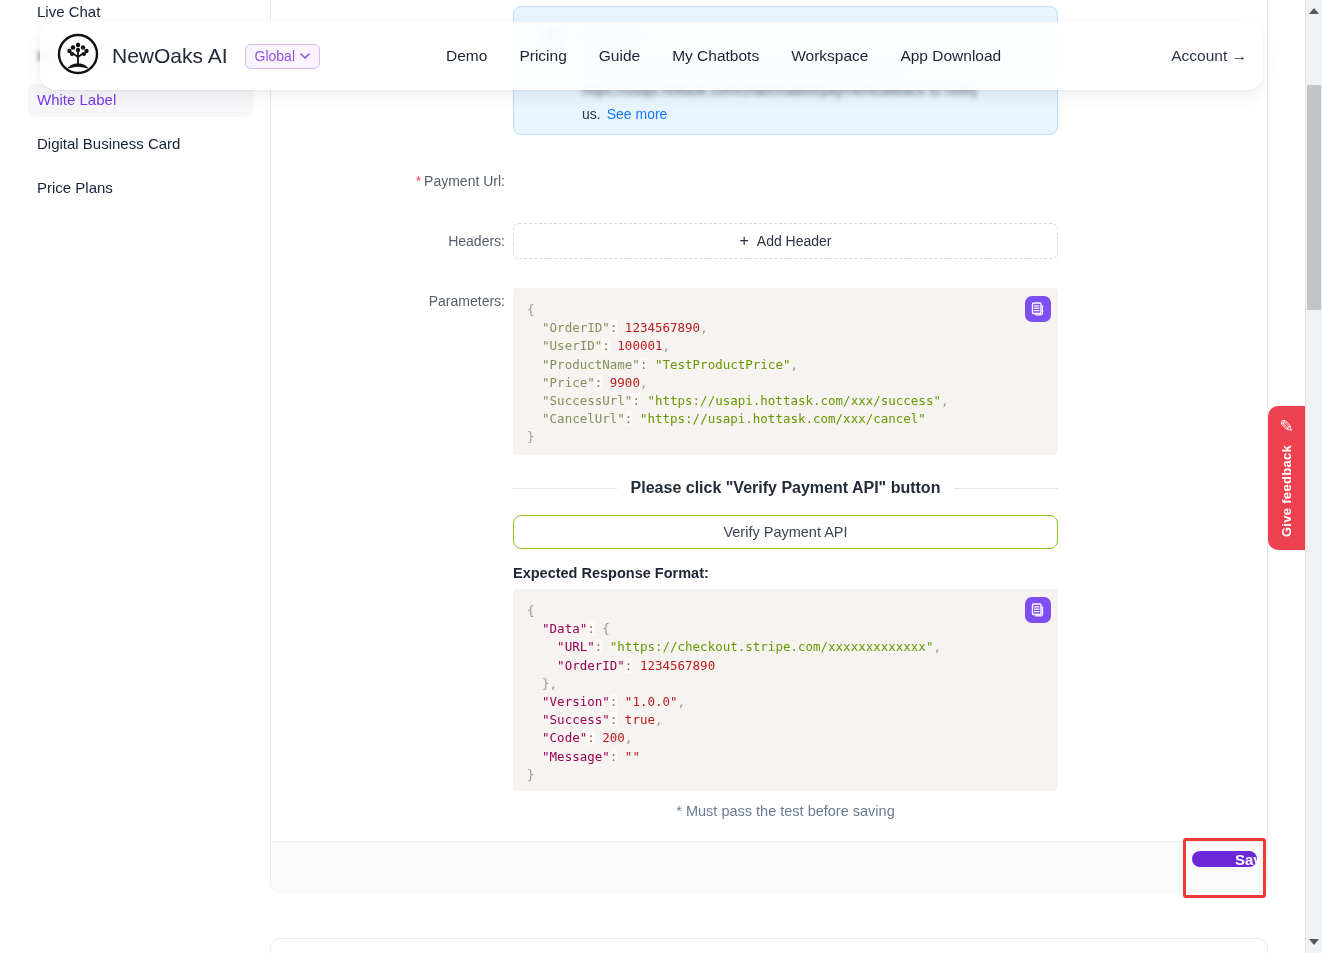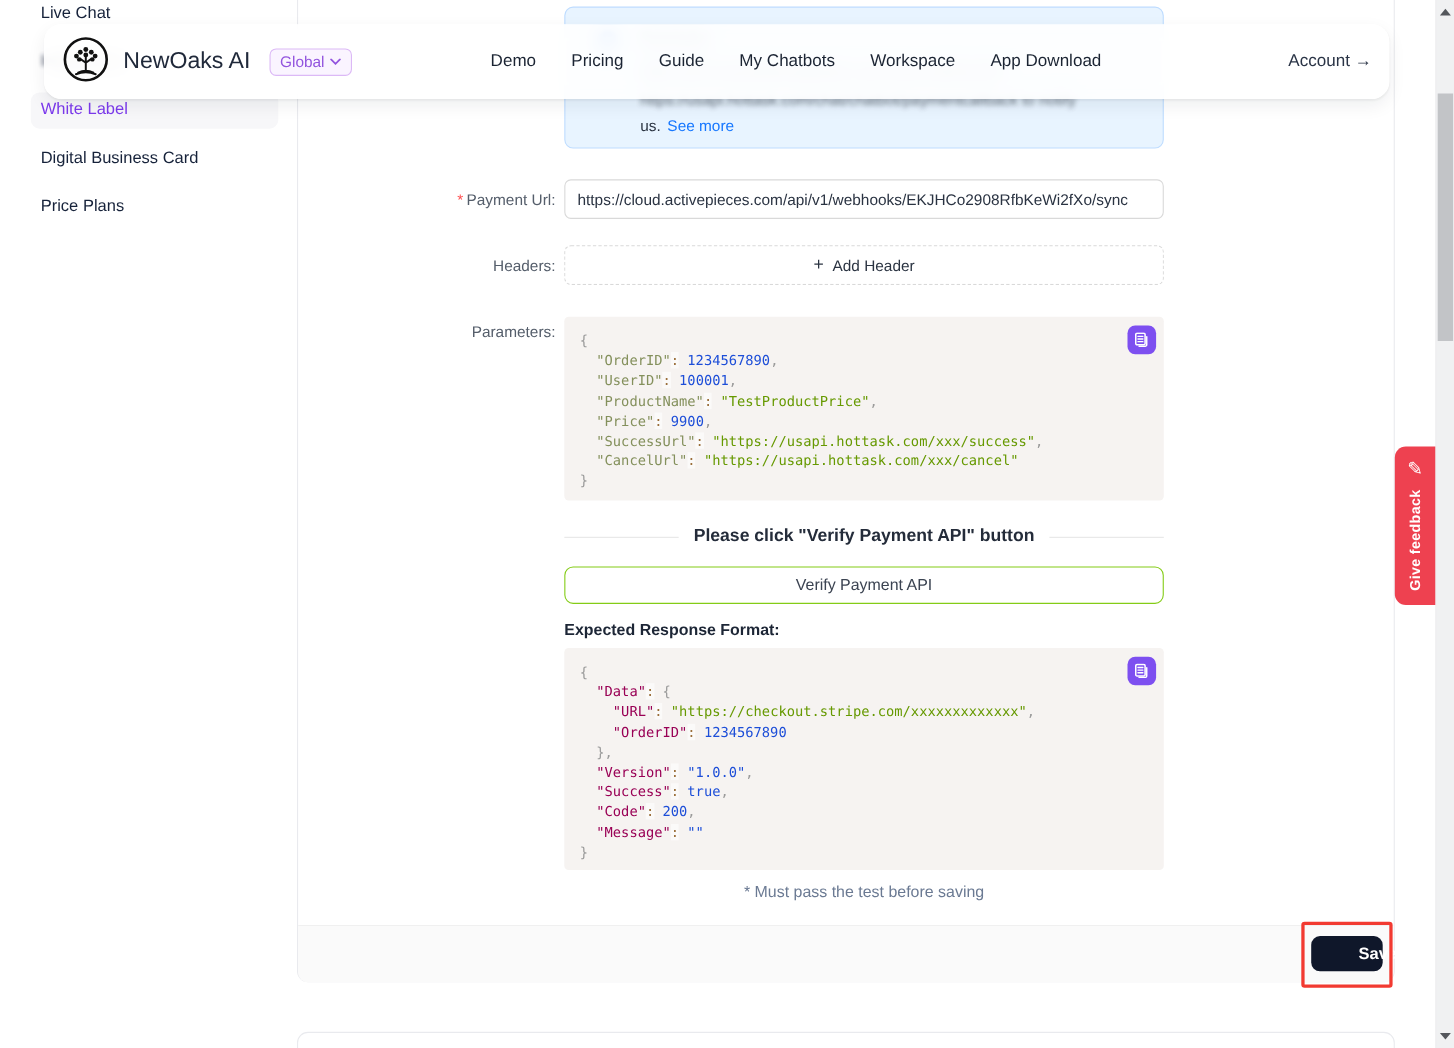--- a/index.html
+++ b/index.html
@@ -55,40 +55,40 @@
   .code-block { position:absolute; left:513px; width:545px; background:#f6f3f1; border-radius:4px;
     font-family:"DejaVu Sans Mono", monospace; font-size:12.5px; line-height:18.2px;
     padding:13px 14px; color:#999; overflow:hidden; }
   #params-block { top:288px; height:167px; }
   #response-block { top:589px; height:202px; }
   .code-line { white-space:pre; }
   .tk-p { color:#9a9a9a; }
   .tk-k1 { color:#84905c; }
   .tk-k2 { color:#990055; }
   .tk-s { color:#669900; }
-  .tk-n { color:#1d4ed8;text-align:center; }
+  .tk-n { color:#b91c1c;text-align:center; }
   .tk-o { color:#9a6e3a; background:rgba(255,255,255,.55); }
   .copy-btn { position:absolute; top:8px; right:7px; width:26px; height:26px; border-radius:7px;
     background:#7d4ff0; border:none; display:flex; align-items:center; justify-content:center; cursor:pointer; }
 
   
   #divider { position:absolute; left:513px; top:478px; width:545px; height:20px; display:flex; align-items:center; gap:14px; }
   #divider .dline { flex:1; height:1px; background:#e7e7e7; }
   #divider .dtext { font-size:16px; font-weight:700; color:#242c3a; white-space:nowrap; }
   #verify-btn { position:absolute; left:513px; top:515px; width:545px; height:34px;
     background:#fff; border:1px solid #84cc16; border-radius:8px; font-size:14.5px; color:#3c4452;
     font-family:"Liberation Sans",sans-serif; cursor:pointer; }
   #expected-label { position:absolute; left:513px; top:565px; font-size:14.5px; font-weight:700; color:#1d2636; }
   #must-pass { position:absolute; left:513px; top:803px; width:545px; text-align:center; font-size:14.5px; color:#6b7a93; }
 
   
   #footer-bar { position:absolute; left:271px; top:841px; width:996px; height:52px;
     background:#fafafa; border-top:1px solid #efefef; border-radius:0 0 9px 9px; }
-  #save-btn { position:absolute; left:1192px; top:851px; width:65px; height:32px;
-    background:#0f172a; color:#fff; border:none; border-radius:8px; font-size:15px; font-weight:700;
+  #save-btn { position:absolute; left:1192px; top:851px; width:65px; height:16px;
+    background:#6d28d9; color:#fff; border:none; border-radius:8px; font-size:15px; font-weight:700;
     font-family:"Liberation Sans",sans-serif; cursor:pointer;padding-left:43px; }
   #save-annotation { position:absolute; left:1183px; top:838px; width:83px; height:60px;
     border:3px solid #f23a31; border-radius:3px; pointer-events:none; }
 
   
   #bottom-card { position:absolute; left:270px; top:938px; width:998px; height:40px;
     background:#fff; border:1px solid #e9eaee; border-radius:10px 10px 0 0; }
 
   
   #feedback-tab { position:absolute; left:1268px; top:406px; width:37px; height:144px;
@@ -160,21 +160,20 @@
       <span class="nav-link">My Chatbots</span>
       <span class="nav-link">Workspace</span>
       <span class="nav-link">App Download</span>
     </div>
     <span id="account-link">Account →</span>
   </div>
 
   <div class="fld-label" style="top:173px;">
     <span class="req">*</span><span>Payment Url:</span>
   </div>
-  <input id="payment-input" value="https://cloud.activepieces.com/api/v1/webhooks/EKJHCo2908RfbKeWi2fXo/sync" style="">
 
   <div class="fld-label" style="top:233px;">Headers:</div>
   <div id="add-header-btn">
     <span class="plus">+</span>
     <span>Add Header</span>
   </div>
 
   <div class="fld-label" style="top:293px;">Parameters:</div>
   <div class="code-block" id="params-block">
     <div>

